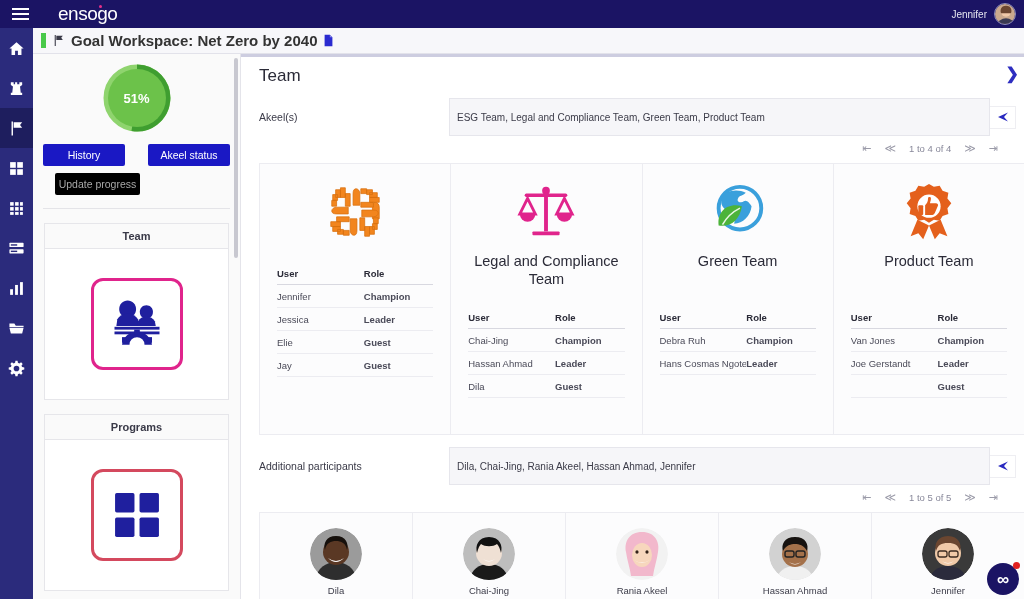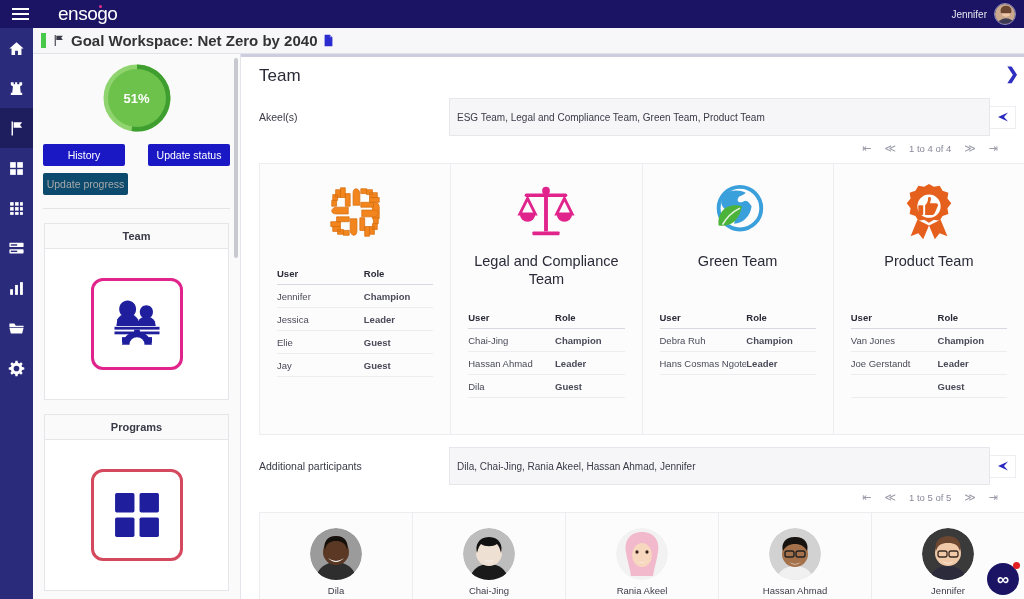--- a/index.html
+++ b/index.html
@@ -61,21 +61,21 @@
   .progcircle { position: relative; width: 68px; height: 68px; border-radius: 50%;
     display: flex; align-items: center; justify-content: center; }
   .progcircle .inner { position: absolute; width: 58px; height: 58px; border-radius: 50%;
     background: #6cc24a; display: flex; align-items: center; justify-content: center; }
   .progcircle .pct { color: #fff; font-size: 13px; font-weight: bold; }
 
   .btnrow { display: flex; gap: 23px; padding: 12px 10px 0 10px; }
   .btn { flex: 1; height: 22px; border-radius: 2px; font-size: 10.5px; color: #fff;
     background: #1a18c4; display: flex; align-items: center; justify-content: center;
     cursor: pointer; }
-  .btn.disabled { background: #0c4a6e; color: #a8a8a8; cursor: default; }
+  .btn.disabled { background: #000000; color: #a8a8a8; cursor: default; margin-left: 12px; }
   .btnrow2 { display: flex; padding: 7px 10px 0 10px; }
   .btnrow2 .btn { flex: 0 0 85px; }
 
   .lp-divider { margin: 13px 10px 0 10px; border-top: 1px solid #e4e4e8; }
 
   .card-tile { margin: 14px 11px 0 11px; background: #fff; border: 1px solid #e6e6ea; }
   .card-tile .ct-head { height: 25px; border-bottom: 1px solid #e6e6ea; background: #fafafa;
     display: flex; align-items: center; justify-content: center;
     font-size: 11px; color: #3a3a48; font-weight: bold; }
   .card-tile .ct-body { height: 150px; display: flex; align-items: center; justify-content: center; }
@@ -261,21 +261,21 @@
           <circle cx="34" cy="34" r="27" fill="#6cc24a"></circle>
         </svg>
         <div class="inner">
           <span class="pct">51%</span>
         </div>
       </div>
     </div>
 
     <div class="btnrow">
       <div class="btn">History</div>
-      <div class="btn">Update status</div>
+      <div class="btn">Akeel status</div>
     </div>
     <div class="btnrow2">
       <div class="btn disabled">Update progress</div>
     </div>
 
     <div class="lp-divider"></div>
 
     <div class="card-tile">
       <div class="ct-head">Team</div>
       <div class="ct-body">

